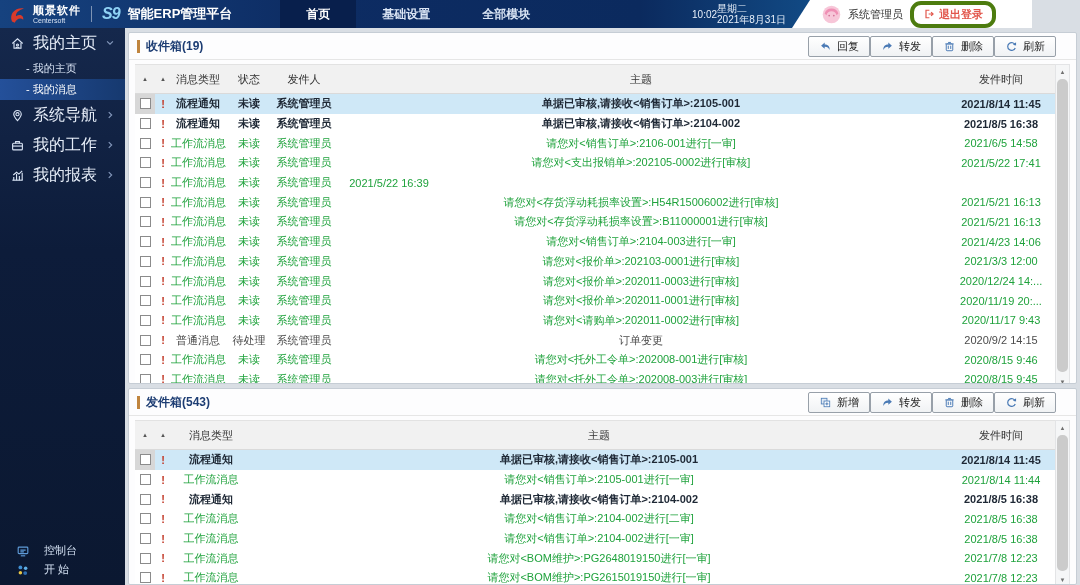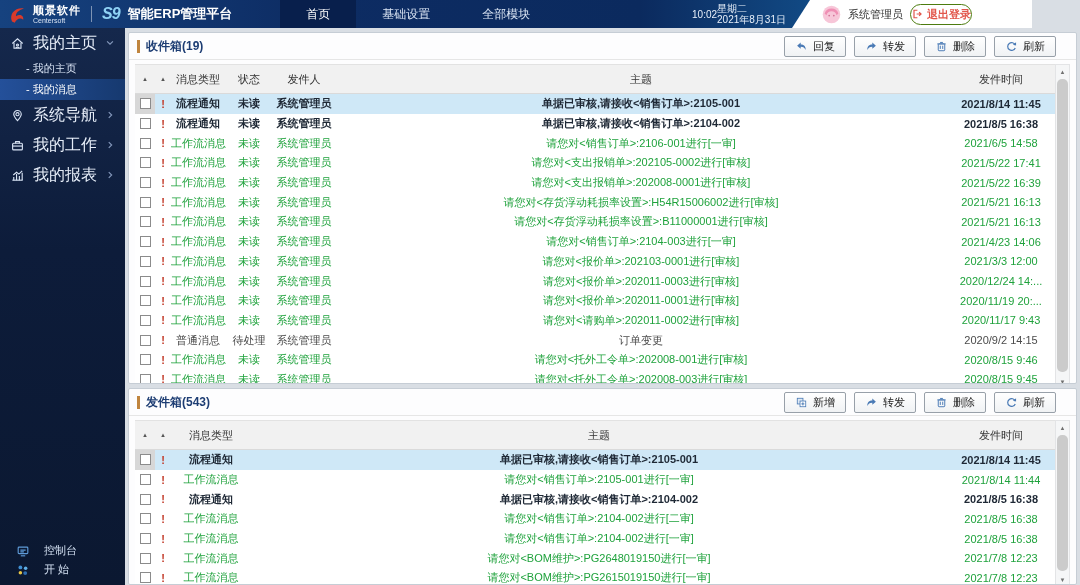--- a/index.html
+++ b/index.html
@@ -10,50 +10,50 @@
   .topbar { position:absolute; top:0; left:0; width:1032px; height:28px;
     background:linear-gradient(90deg,#16427f 0%,#0d2c63 30%,#0b2a5e 62%,#155c9a 88%,#1a6ab0 100%);
     display:flex; align-items:stretch; color:#fff; z-index:5; }
   .brand { display:flex; align-items:center; gap:5px; padding-left:6px; }
   .brand-text { line-height:1; }
   .brand-title { font-size:11px; font-weight:bold; letter-spacing:1px; }
   .brand-sub { font-size:7px; color:#d7e2f2; margin-top:1px; }
   .brand-divider { width:1px; height:16px; background:rgba(255,255,255,.45); margin:0 5px; align-self:center; }
   .s9 { font-size:16px; font-weight:bold; font-style:italic; color:#8fd2f5; letter-spacing:-1px; }
   .app-title { font-size:13px; font-weight:bold; margin-left:3px; align-self:center; }
-  .topnav { display:flex; margin-left:48px; }
+  .topnav { display:flex; margin-left:48px;font-weight:bold; }
   .nav-item { padding:0 26px; display:flex; align-items:center; font-size:12px; color:#dbe6f5; cursor:pointer; }
   .nav-item.active { background:#081f4c; color:#fff; }
   .clock { margin-left:auto; display:flex; align-items:center; gap:0; font-size:10px; color:#e8f0fa; padding-right:6px; }
   .clock .date-block { line-height:1.15; text-align:left; }
   .user-wedge { background:#fff; clip-path:polygon(18px 0,100% 0,100% 100%,0 100%);
     display:flex; align-items:center; gap:7px; padding:0 10px 0 30px; min-width:240px; }
   .user-name { color:#333; font-size:11px; }
-  .logout-btn { display:inline-flex; align-items:center; gap:4px; border:1px solid #4d7c0f; color:#e2574c;
-    border-radius:11px; padding:2px 0; font-size:11px; background:#fff; cursor:pointer; font-weight:bold; }
+  .logout-btn { display:inline-flex; align-items:center; gap:4px; border:4px solid #4d7c0f; color:#e2574c;
+    border-radius:11px; padding:2px 9px; font-size:11px; background:#fff; cursor:pointer; font-weight:bold; }
 
   
   .sidebar { position:absolute; top:28px; left:0; width:125px; bottom:0;
     background:linear-gradient(180deg,#15284c 0%,#0d1c3a 40%,#0b1831 100%); color:#e6edf8; z-index:4; }
   .side-item { height:30px; display:flex; align-items:center; gap:8px; padding:0 10px; font-size:16px; cursor:pointer; }
   .side-item .chev { margin-left:auto; opacity:.8; display:flex; }
   .side-sub { height:21px; display:flex; align-items:center; padding-left:26px; font-size:11px; color:#d8e3f4; cursor:pointer; }
   .side-sub.selected { background:linear-gradient(90deg,#24509a,#16396f); color:#fff; }
   .side-footer { position:absolute; bottom:6px; left:0; right:0; }
   .f-item { height:19px; display:flex; align-items:center; gap:14px; padding:0 16px; font-size:11px; color:#d3e0f2; cursor:pointer; }
 
   
   .main { position:absolute; left:125px; top:28px; right:0; bottom:0; padding:4px 3px 0 3px; }
   .panel { background:#fdfdfe; border:1px solid #c6cdd5; border-radius:2px; overflow:hidden; position:relative; }
   .panel.inbox { height:352px; }
   .panel.outbox { height:197px; margin-top:4px; }
   .panel-head { height:27px; display:flex; align-items:center; padding:0 8px; border-bottom:1px solid #e6e6e6; }
   .title-bar { width:3px; height:13px; background:#c0853e; margin-right:6px; }
   .panel-title { font-size:12px; font-weight:bold; color:#1d3d73; }
-  .head-btns { margin-left:auto; display:flex; gap:8px; padding-right:12px; }
+  .head-btns { margin-left:auto; display:flex; gap:0; padding-right:12px; }
   .btn { display:inline-flex; align-items:center; gap:5px; height:21px; padding:0 10px; border:1px solid #98a0a9;
     border-radius:2px; background:linear-gradient(#ffffff,#f0f2f4); font-size:11px; color:#222; cursor:pointer; }
   .btn svg { flex:none; }
 
   
   .tbl { position:relative; margin:4px 6px 0 6px; padding-right:15px; }
   .thead { display:flex; align-items:center; height:30px; background:#f1f1f1;
     border-top:1px solid #e2e2e2; border-bottom:1px solid #dadada; color:#333; }
   .row { display:flex; align-items:center; height:19.7px; background:#fff; }
   .row.selected { background:#cfe8f7; }
@@ -296,21 +296,20 @@
     <span class="c-time">2021/5/22 17:41</span>
   </div>
           <div class="row tone-green">
     <span class="c-cb">
               <span class="cbx"></span>
             </span>
     <span class="c-ex">!</span>
     <span class="c-type">工作流消息</span>
     <span class="c-status">未读</span>
     <span class="c-sender">系统管理员</span>
-    <span class="c-subj">请您对&lt;支出报销单&gt;:202008-0001进行[审核]</span>
     <span class="c-time">2021/5/22 16:39</span>
   </div>
           <div class="row tone-green">
     <span class="c-cb">
               <span class="cbx"></span>
             </span>
     <span class="c-ex">!</span>
     <span class="c-type">工作流消息</span>
     <span class="c-status">未读</span>
     <span class="c-sender">系统管理员</span>

